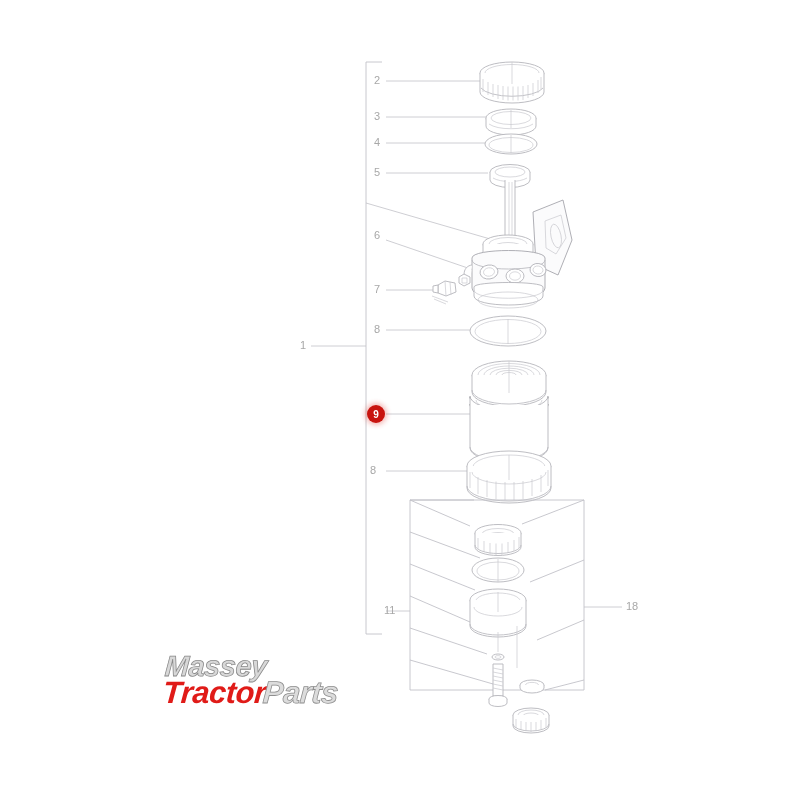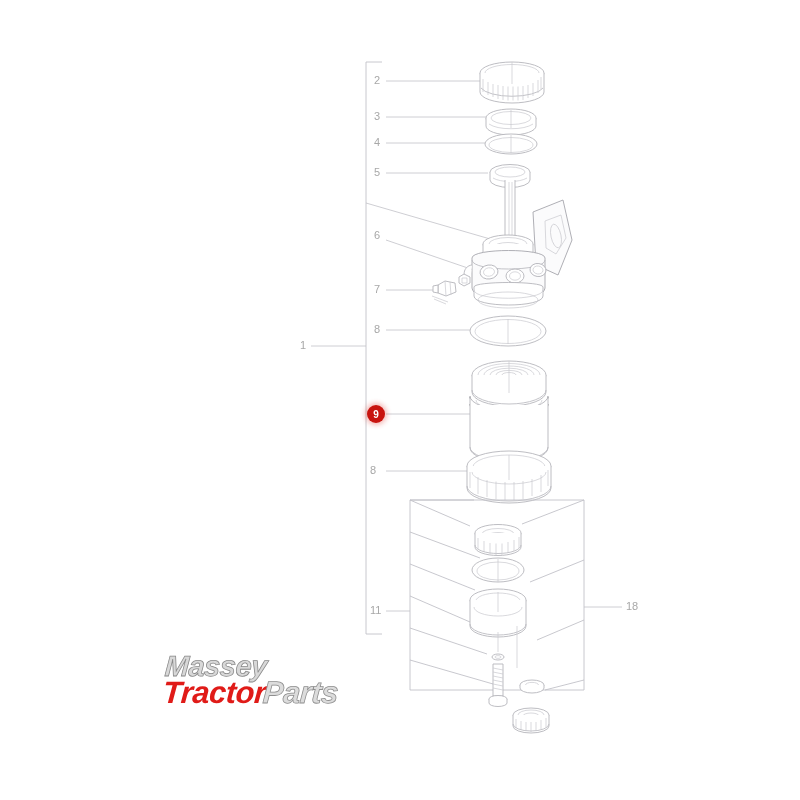--- a/index.html
+++ b/index.html
@@ -378,21 +378,21 @@
 
   <div class="lbl" style="left:300px; top:340px;">1</div>
   <div class="lbl" style="left:374px; top:75px;">2</div>
   <div class="lbl" style="left:374px; top:111px;">3</div>
   <div class="lbl" style="left:374px; top:137px;">4</div>
   <div class="lbl" style="left:374px; top:167px;">5</div>
   <div class="lbl" style="left:374px; top:230px;">6</div>
   <div class="lbl" style="left:374px; top:284px;">7</div>
   <div class="lbl" style="left:374px; top:324px;">8</div>
   <div class="lbl" style="left:370px; top:465px;">8</div>
-  <div class="lbl" style="left:370px; top:605px;">11</div>
+  <div class="lbl" style="left:384px; top:605px;">11</div>
   <div class="lbl" style="left:626px; top:601px;">18</div>
 
   <div id="badge-9">9</div>
 
   <div id="watermark">
     <div class="wm-line">
       <span class="wm-massey">Massey</span>
     </div>
     <div class="wm-line wm-row2">
       <span class="wm-tractor">Tractor</span>

